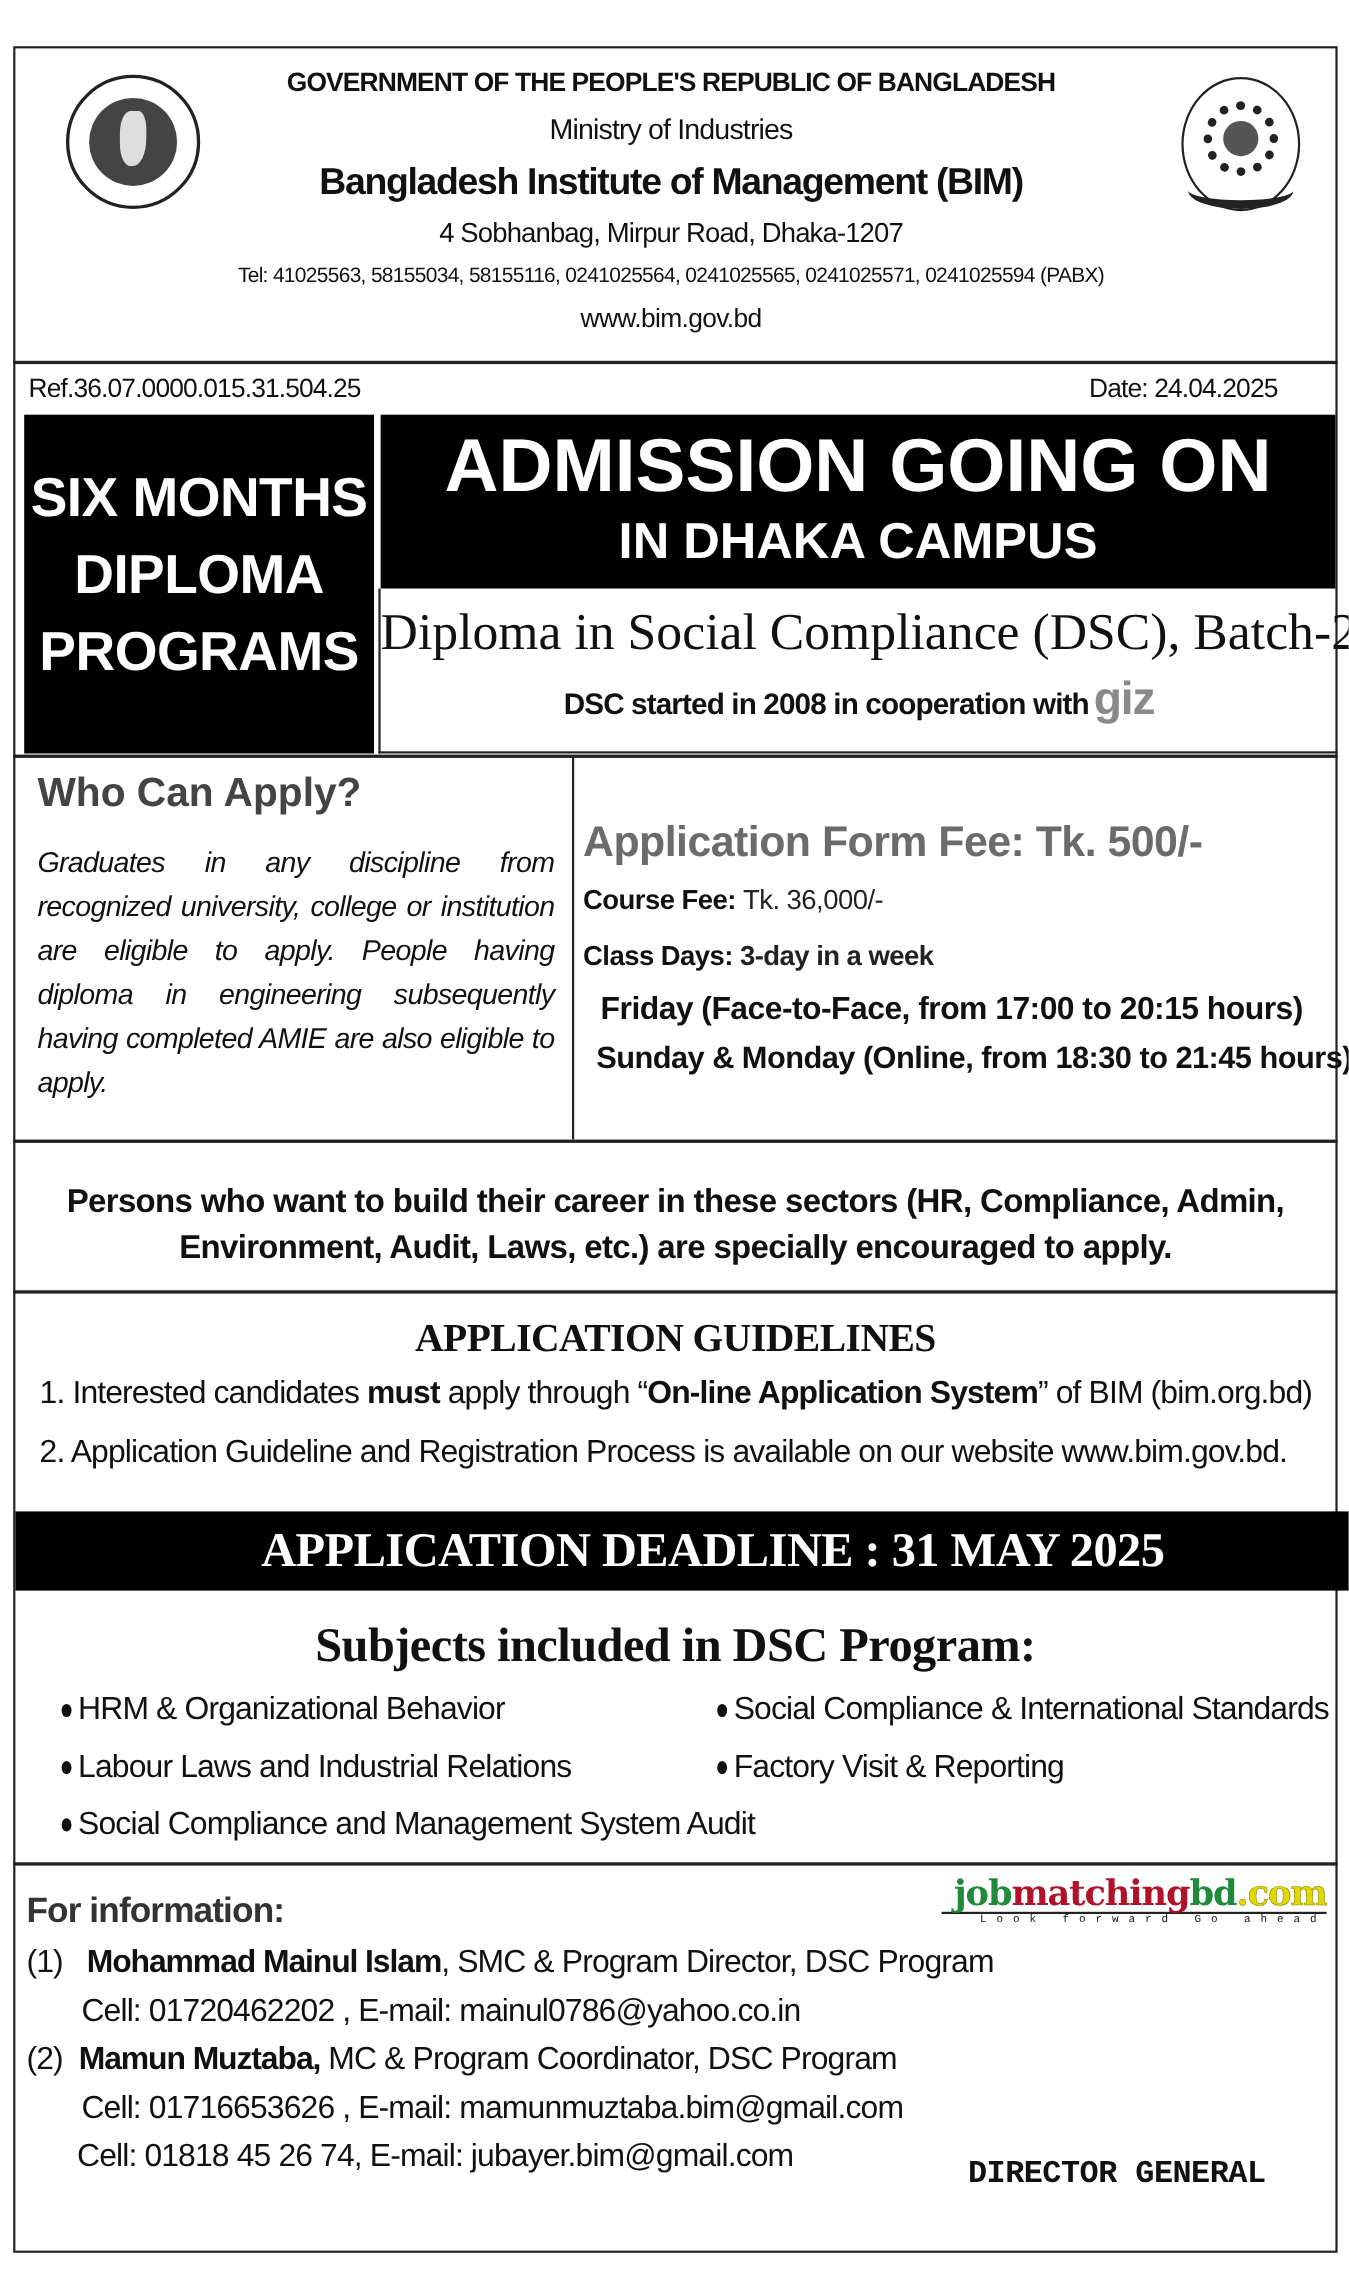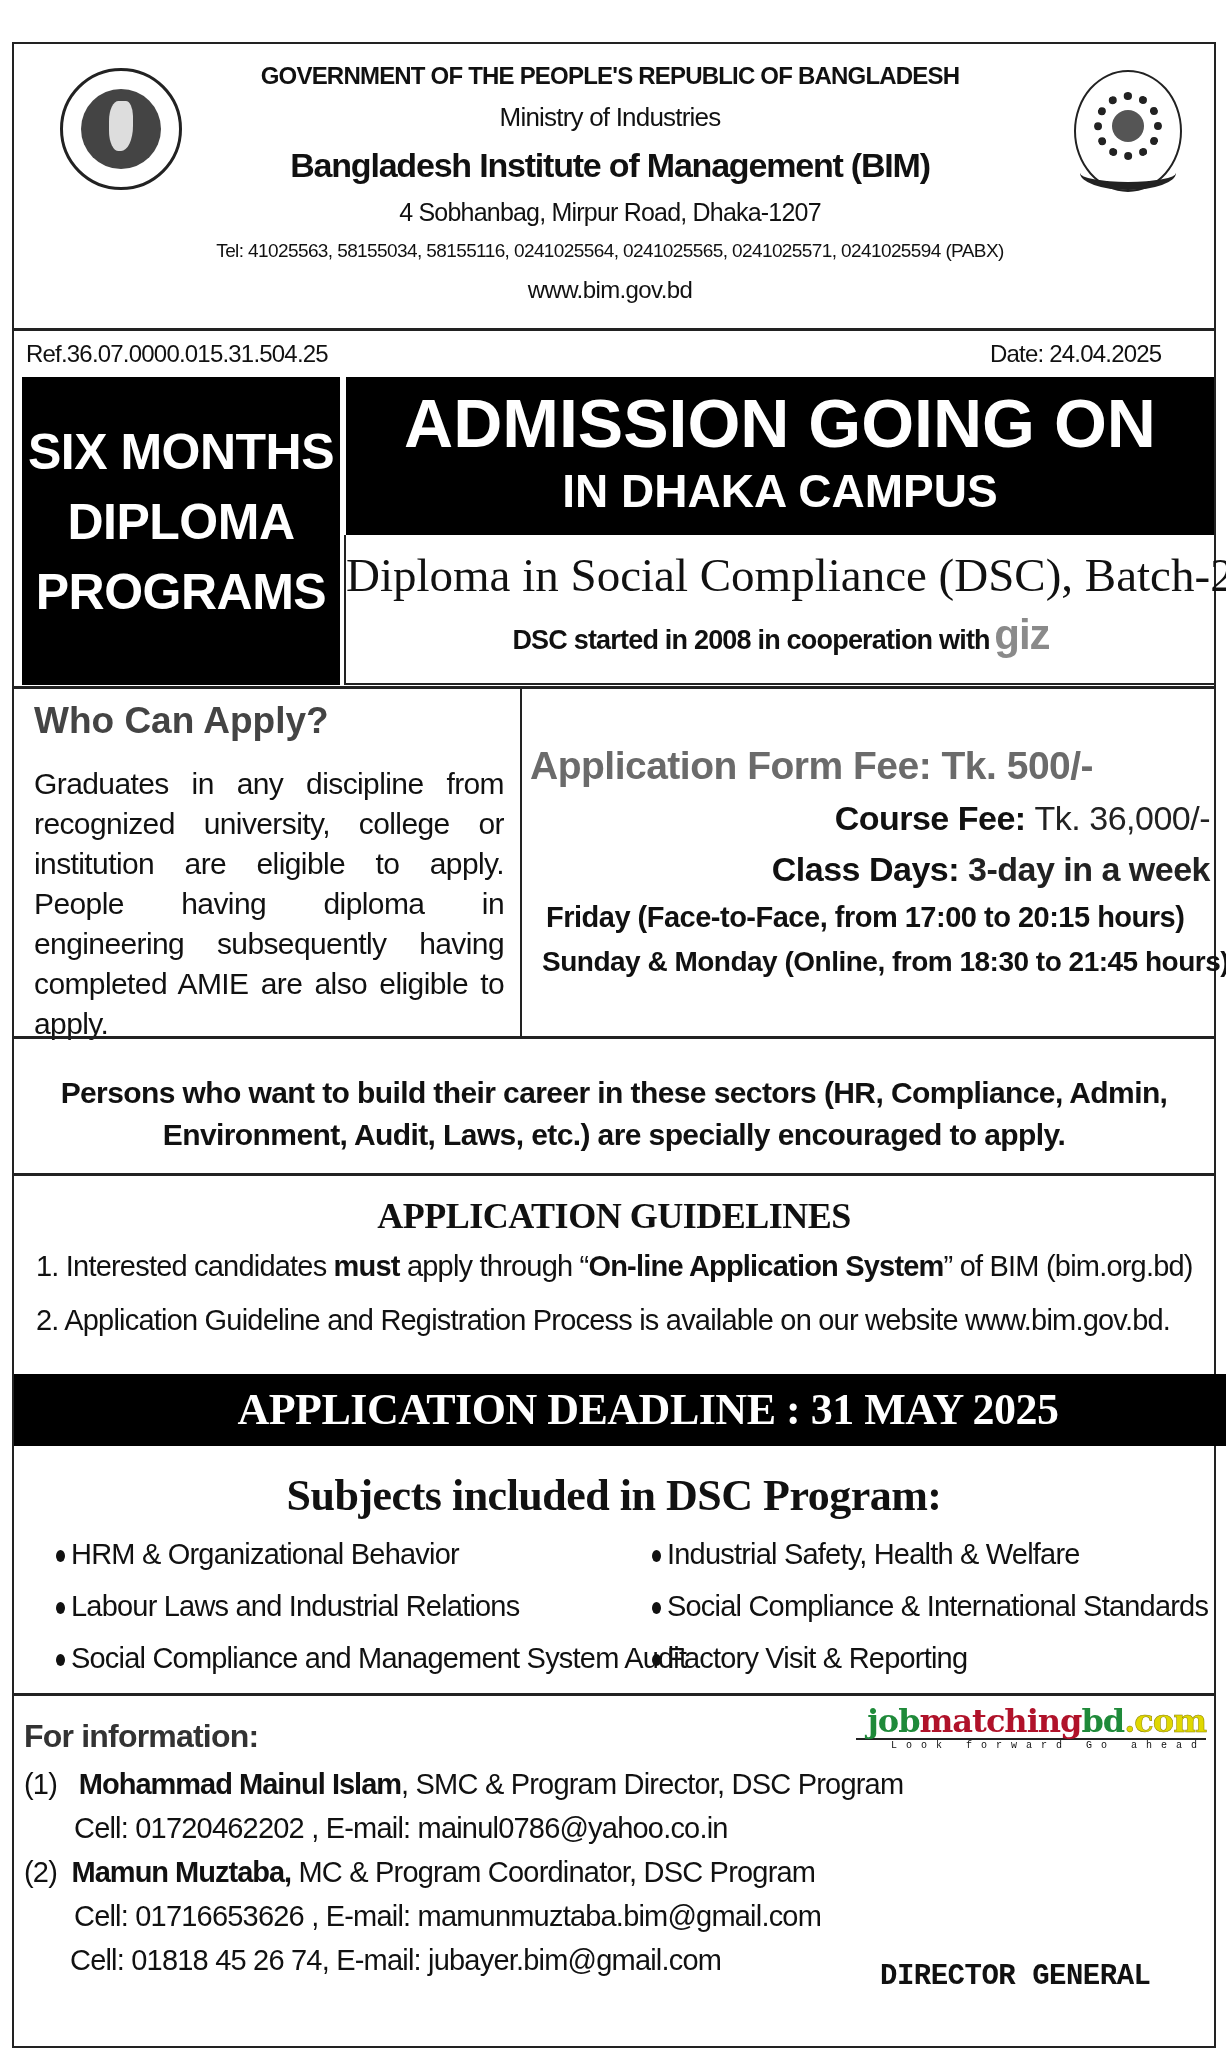--- a/index.html
+++ b/index.html
@@ -16,24 +16,24 @@
 
   
   .blk { position: absolute; background: #000; color: #fff; }
   .six { font-weight: bold; font-size: 50px; line-height: 70px; text-align: center; letter-spacing: -0.5px; }
   .adm1 { font-weight: bold; font-size: 68px; text-align: center; white-space: nowrap; }
   .adm2 { font-weight: bold; font-size: 46px; text-align: center; white-space: nowrap; }
   .dsc { font-family: "Liberation Serif", serif; font-size: 47px; text-align: center; white-space: nowrap; }
   .giz { font-family: "Liberation Sans", sans-serif; font-weight: bold; color: #8a8a8a; font-size: 42px; letter-spacing: -1px; }
 
   .who-title { font-weight: bold; font-size: 37px; color: #444; }
-  .who-body { font-size: 30px; line-height: 40px; text-align: justify; text-align-last: left; letter-spacing: -0.6px; }
+  .who-body { font-size: 26px; line-height: 40px; text-align: justify; text-align-last: left; letter-spacing: -0.6px; font-style: italic; }
 
   .fee1 { font-size: 39px; color: #6b6b6b; font-weight: bold; letter-spacing: -0.5px; white-space: nowrap; }
-  .fee2 { font-size: 34px; font-weight: bold; white-space: nowrap; letter-spacing: -0.5px; text-align: right; }
+  .fee2 { font-size: 25px; font-weight: bold; white-space: nowrap; letter-spacing: -0.5px; }
   .fee-light { font-weight: normal; color: #222; }
   .sched { font-size: 29px; font-weight: bold; white-space: nowrap; letter-spacing: -0.5px; }
 
   .persons { font-weight: bold; font-size: 30px; line-height: 42px; text-align: center; letter-spacing: -0.6px; }
   .guide-title { font-family: "Liberation Serif", serif; font-weight: bold; font-size: 36px; text-align: center; letter-spacing: -0.5px; }
   .guide-item { font-size: 29px; white-space: nowrap; letter-spacing: -0.8px; }
 
   .deadline { font-family: "Liberation Serif", serif; font-weight: bold; font-size: 44px; text-align: center; white-space: nowrap; letter-spacing: -0.5px; }
   .subj-title { font-family: "Liberation Serif", serif; font-weight: bold; font-size: 44px; text-align: center; letter-spacing: -0.5px; }
   .subj { font-size: 29px; white-space: nowrap; letter-spacing: -0.8px; }
@@ -136,21 +136,20 @@
   <div class="deadline" style="line-height:72px;">APPLICATION DEADLINE :  31 MAY 2025</div>
 </div>
 
 <div class="abs subj-title" style="left:20px;top:1470px;width:1188px;">Subjects included in DSC Program:</div>
 <div class="abs" style="left:56px;top:1528px;">
   <div class="subj" style="line-height:52px;"><span class="bullet"></span><span>HRM &amp; Organizational Behavior</span></div>
   <div class="subj" style="line-height:52px;"><span class="bullet"></span><span>Labour Laws and Industrial Relations</span></div>
   <div class="subj" style="line-height:52px;"><span class="bullet"></span><span>Social Compliance and Management System Audit</span></div>
 </div>
 <div class="abs" style="left:652px;top:1528px;">
-  <div class="subj" style="line-height:52px;"><span class="bullet"></span><span>Industrial Safety, Health &amp; Welfare</span></div>
   <div class="subj" style="line-height:52px;"><span class="bullet"></span><span>Social Compliance &amp; International Standards</span></div>
   <div class="subj" style="line-height:52px;"><span class="bullet"></span><span>Factory Visit &amp; Reporting</span></div>
 </div>
 
 <div class="hline" style="top:1693px;"></div>
 <div class="abs info-title" style="left:24px;top:1718px;">For information:</div>
 
 <div class="abs" style="left:24px;top:1762px;">
   <div class="info-line" style="line-height:44px;"><span>(1)</span>&nbsp;&nbsp; <b>Mohammad Mainul Islam</b><span>, SMC &amp; Program Director, DSC Program</span></div>
   <div class="info-line" style="padding-left:50px;line-height:44px;">Cell: 01720462202 , E-mail: mainul0786@yahoo.co.in</div>

